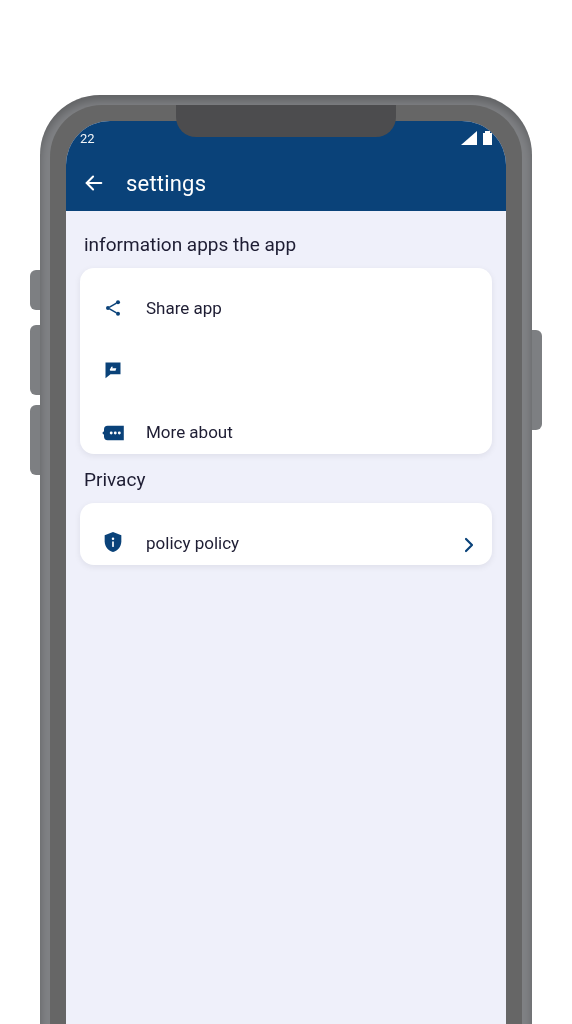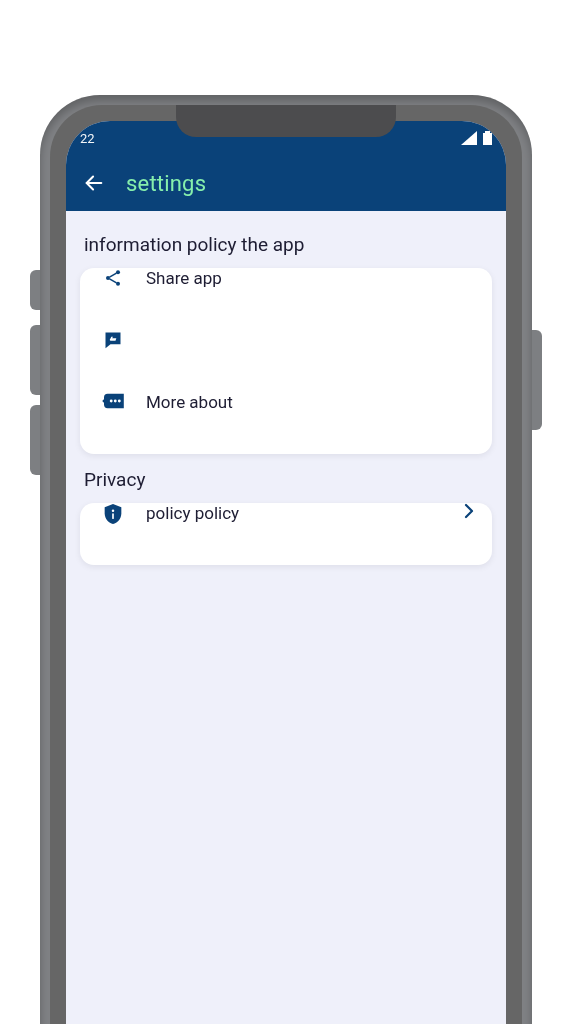--- a/index.html
+++ b/index.html
@@ -61,21 +61,21 @@
     align-items: center;
     justify-content: space-between;
     padding: 0 14px;
     font-size: 13px;
   }
   .statusbar .left { opacity: 0.95; }
   .statusbar .right { display: flex; align-items: center; gap: 6px; }
   .appbar {
     height: 56px;
     background: #0a4279;
-    color: #86efac;
+    color: #ffffff;
     display: flex;
     align-items: center;
     padding: 0 8px;
     gap: 12px;
   }
   .appbar .back {
     width: 40px; height: 40px; display:flex; align-items:center; justify-content:center;
     cursor: pointer;
     border-radius: 50%;
   }
@@ -97,23 +97,23 @@
   }
   .card {
     background: #ffffff;
     border-radius: 14px;
     box-shadow: 0 2px 6px rgba(20,20,40,0.08);
     overflow: hidden;
     margin-bottom: 14px;
   }
   .row {
     display: flex;
-    align-items: flex-start;
+    align-items: flex-end;
     height: 62px;
-    padding: 0 18px;
+    padding: 12px 18px;
     cursor: pointer;
   }
   .row .ic {
     width: 30px;
     display:flex;
     align-items:center;
     justify-content:center;
     color: #0a4279;
     flex: 0 0 30px;
   }
@@ -168,21 +168,21 @@
               <line x1="20" y1="12" x2="4" y2="12"></line>
               <polyline points="11 5 4 12 11 19"></polyline>
             </svg>
           </span>
         </div>
         <div class="title">settings</div>
       </div>
 
       <div class="content">
 
-        <div class="section-title">information policy the app</div>
+        <div class="section-title">information apps the app</div>
 
         <div class="card">
 
           <div class="row">
             <span class="ic">
               <svg width="20" height="20" viewBox="0 0 24 24">
                 <circle cx="18" cy="5" r="2.4" fill="#0a4279"></circle>
                 <circle cx="6" cy="12" r="2.4" fill="#0a4279"></circle>
                 <circle cx="18" cy="19" r="2.4" fill="#0a4279"></circle>
                 <line x1="7.8" y1="10.9" x2="16.2" y2="6.1" stroke="#0a4279" stroke-width="1.8"></line>

